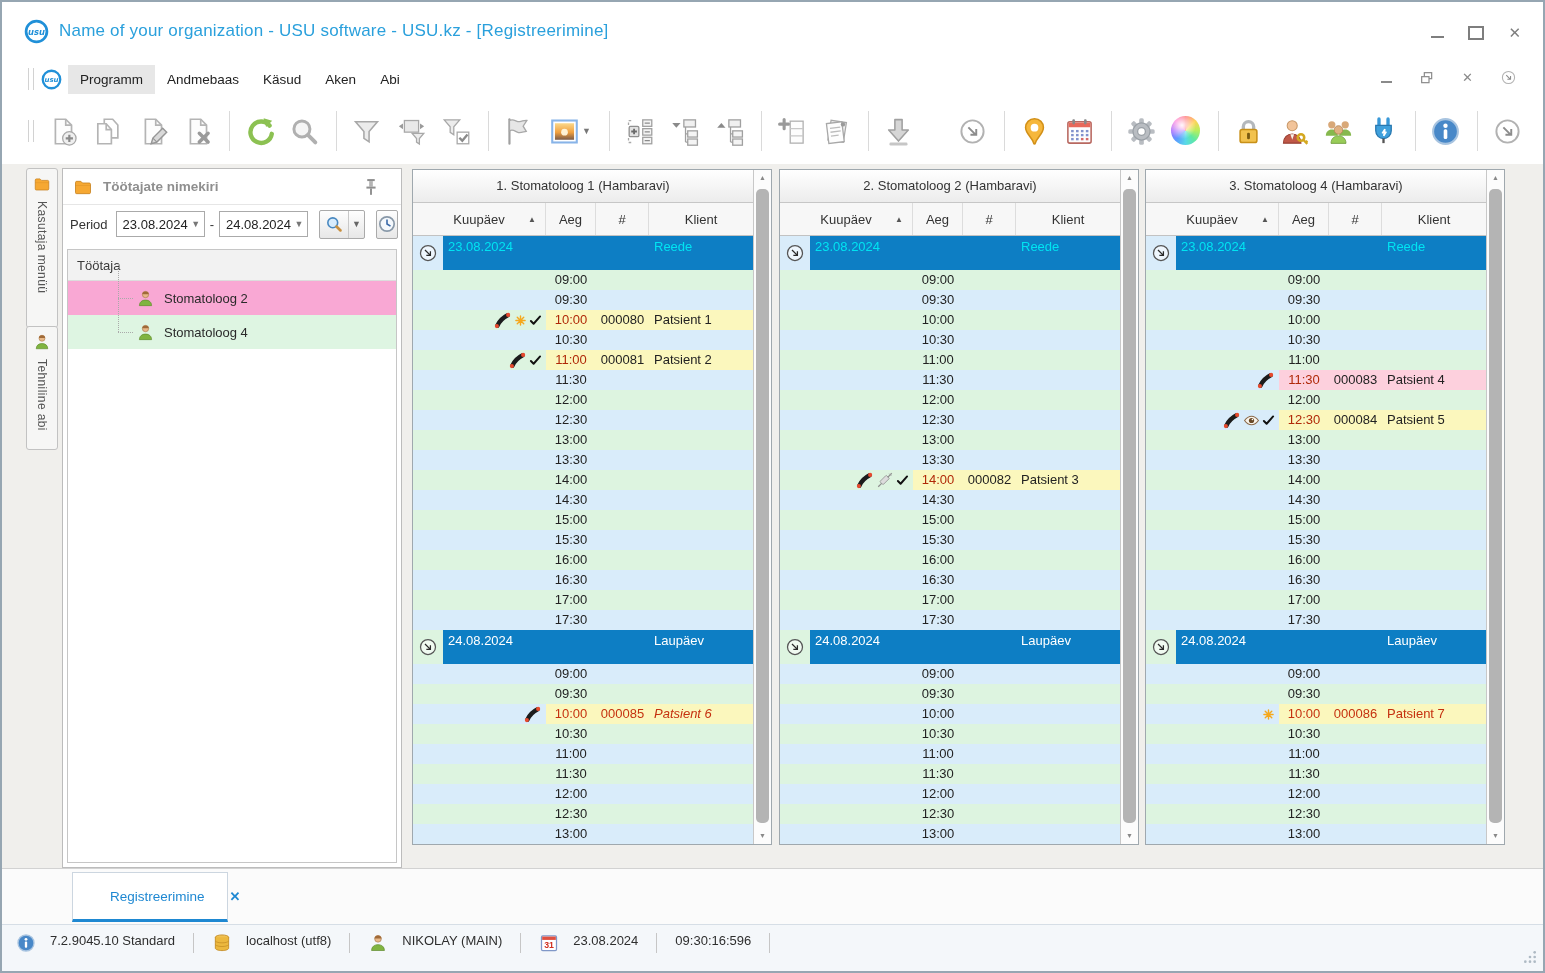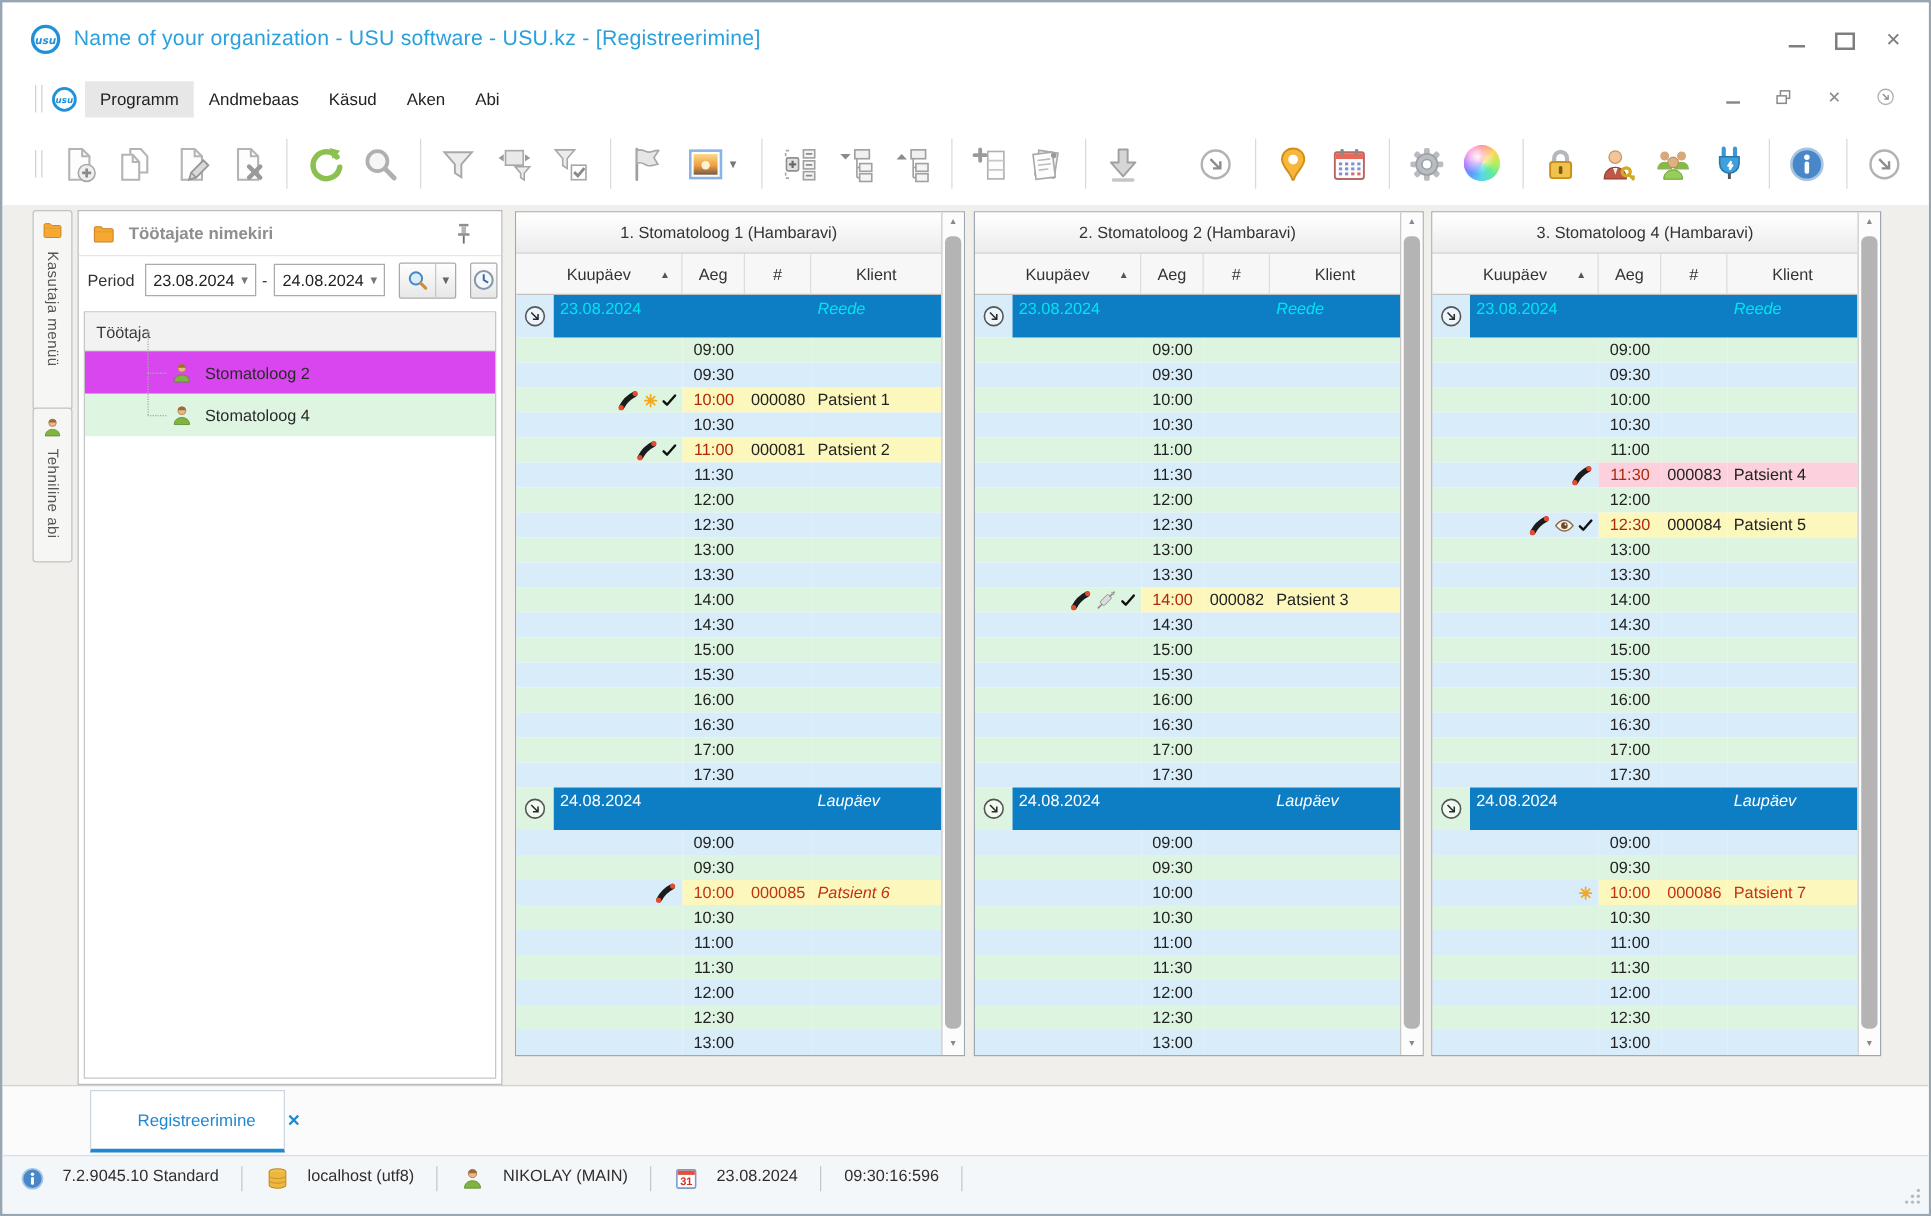--- a/index.html
+++ b/index.html
@@ -83,21 +83,21 @@
   .col-title{height:32px;line-height:32px;text-align:center;font-size:13px;color:#333;background:linear-gradient(#ffffff,#ececec);border-bottom:1px solid #c6c6c6;}
   .col-headers{height:33px;display:grid;grid-template-columns:133px 50px 53px 104px;background:#f7f7f7;border-bottom:1px solid #c2c2c2;}
   .hcell{position:relative;display:flex;align-items:center;justify-content:center;font-size:13px;color:#333;border-right:1px solid #ddd;}
   .hcell:last-child{border-right:none;}
   .sort-arrow{position:absolute;right:9px;top:12px;font-size:8px;color:#555;}
   .col-body{flex:1;}
   .date-row{height:34px;display:flex;}
   .exp-cell{width:30px;display:flex;align-items:center;justify-content:center;}
   .exp-icon{width:20px;height:20px;}
   .date-band{flex:1;position:relative;font-size:13px;padding:3px 0 0 5px;}
-  .weekday-text{position:absolute;left:211px;top:3px;font-style:italic;}
+  .weekday-text{position:absolute;left:211px;top:3px;}
   .slot-row{height:20px;display:grid;grid-template-columns:133px 50px 53px 104px;font-size:13px;color:#222;}
   .cell{overflow:hidden;}
   .g{background:#ddf4e0;}
   .b{background:#d9ecfa;}
   .icell{display:flex;align-items:center;justify-content:flex-end;gap:2px;padding-right:4px;}
   .tcell{text-align:center;line-height:20px;}
   .ncell{text-align:center;line-height:20px;}
   .ccell{padding-left:5px;line-height:20px;}
   .ri{width:15px;height:15px;}
   .ri-phone{width:19px;height:19px;}
@@ -553,21 +553,21 @@
               <svg viewBox="0 0 24 24" xmlns="http://www.w3.org/2000/svg">
                 <circle cx="12" cy="12" r="8.6" fill="#f4f8fc" stroke="#8898a8" stroke-width="2"></circle>
                 <path d="M12 6.5V12l4.2 2.6" fill="none" stroke="#3868a8" stroke-width="1.9"></path>
               </svg>
             </span>
         </div>
       </div>
       <div class="ep-tree-wrap">
         <div class="tree-header">Töötaja</div>
         <div id="tree-rows">
-            <div class="tree-row" style="background: #d946ef;">
+            <div class="tree-row" style="background: #f9a8d4;">
               <span class="connector"></span>
               <span class="icon tr-person">
                 <svg viewBox="0 0 24 24" xmlns="http://www.w3.org/2000/svg">
                   <circle cx="12" cy="7" r="4" fill="#e8b888" stroke="#a87848" stroke-width=".8"></circle>
                   <path d="M12 3.1c-2.7 0-4.1 1.7-4.1 3.5h8.2c0-1.8-1.4-3.5-4.1-3.5z" fill="#a06a38"></path>
                   <path d="M4.3 21c0-4.5 3.3-7 7.7-7s7.7 2.5 7.7 7z" fill="#80b440" stroke="#5a8828" stroke-width=".8"></path>
                 </svg>
               </span>
               <span>Stomatoloog 2</span>
             </div>

